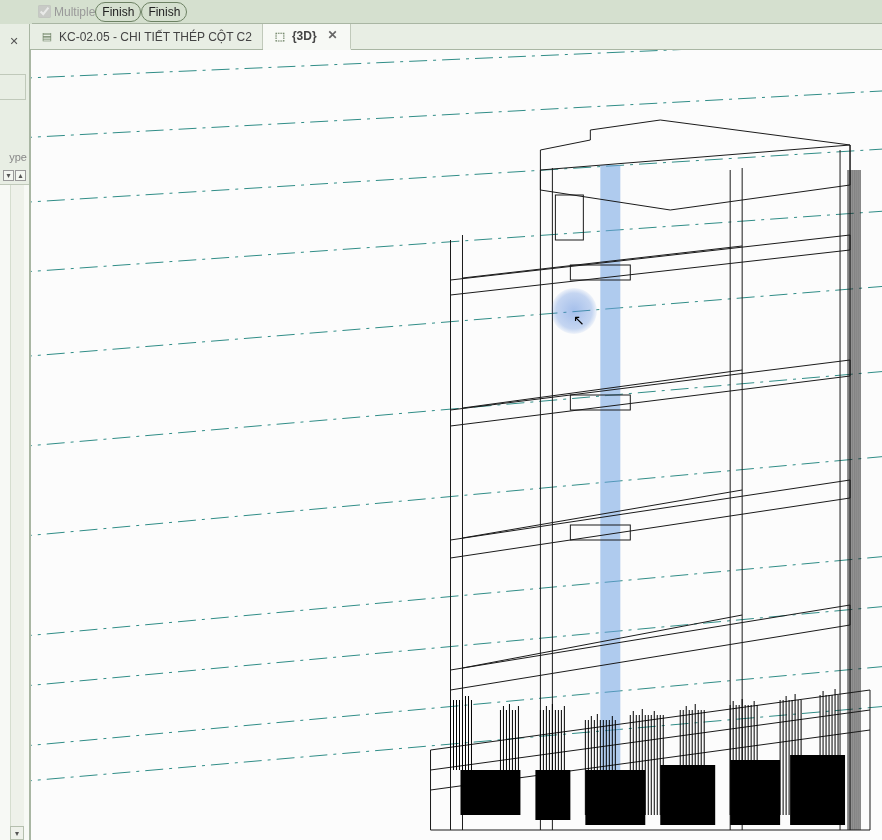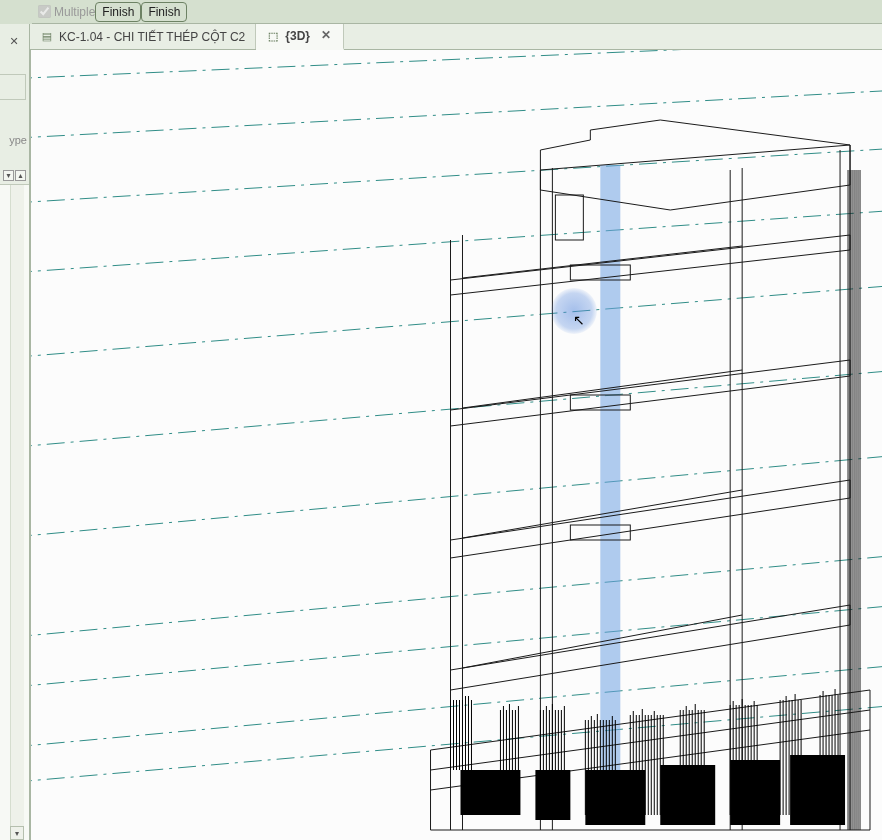--- a/index.html
+++ b/index.html
@@ -32,21 +32,21 @@
     width: 13px;
     height: 13px;
     accent-color: #6f8f6a;
   }
   .chk-wrap label { color: #999; }
   .opt-btn {
     height: 20px;
     padding: 0 6px;
     background: #d5e0cf;
     border: 1px solid #6d8264;
-    border-radius: 4px;
+    border-radius: 10px;
     font-size: 12px;
     color: #222;
     display: inline-flex;
     align-items: center;
     cursor: pointer;
   }
 
   
   .main-area {
     position: absolute;
@@ -74,21 +74,21 @@
     top: 10px; left: 6px;
     width:16px;height:16px;
     line-height:14px;text-align:center;
     color:#555;
   }
   .left-gutter .camera-stub {
     position:absolute; top:50px; left:0; width:26px; height:26px;
     border:1px solid #c0c9ba; border-left:none;
   }
   .left-gutter .type-lbl {
-    position:absolute; top:110px; right:2px; color:#888;
+    position:absolute; top:127px; right:2px; color:#888;
   }
   .left-gutter .arrows {
     position:absolute; top:146px; right:2px; width:24px;
     display:flex; gap:1px;
   }
   .left-gutter .arrows span{
     width:11px;height:11px;border:1px solid #999;background:#f3f6f0;
     display:flex;align-items:center;justify-content:center;font-size:8px;color:#555;
   }
   .left-gutter .prop-body{
@@ -195,21 +195,21 @@
     </div>
     <div class="prop-body">
       <div class="track"></div>
       <div class="down-arrow">▾</div>
     </div>
   </div>
 
   <div class="tab-strip">
     <div class="tab">
       <span class="ico">▤</span>
-      <span>KC-1.04 - CHI TIẾT THÉP CỘT C2</span>
+      <span>KC-02.05 - CHI TIẾT THÉP CỘT C2</span>
     </div>
     <div class="tab active">
       <span class="ico">⬚</span>
       <span>{3D}</span>
       <span class="close">✕</span>
     </div>
   </div>
 
   <div class="viewport">
     <svg viewBox="0 0 852 790" preserveAspectRatio="none">

